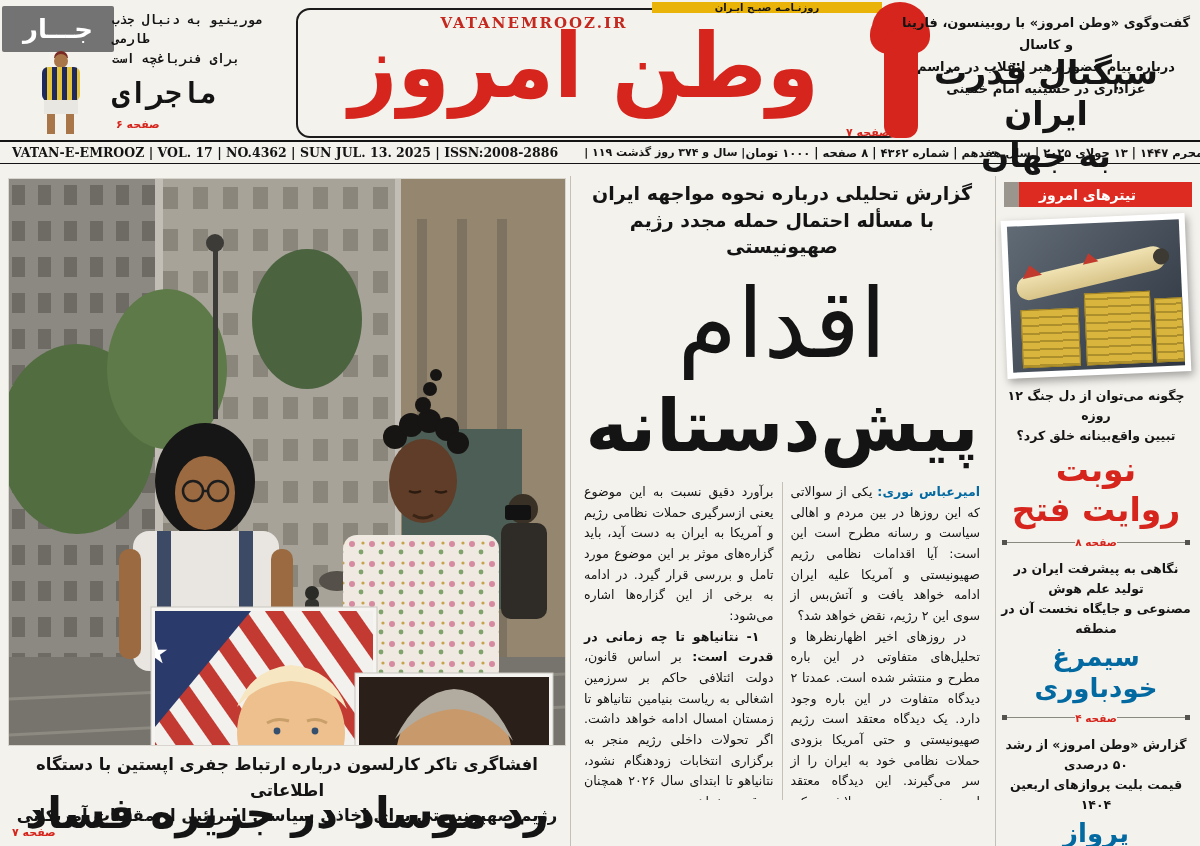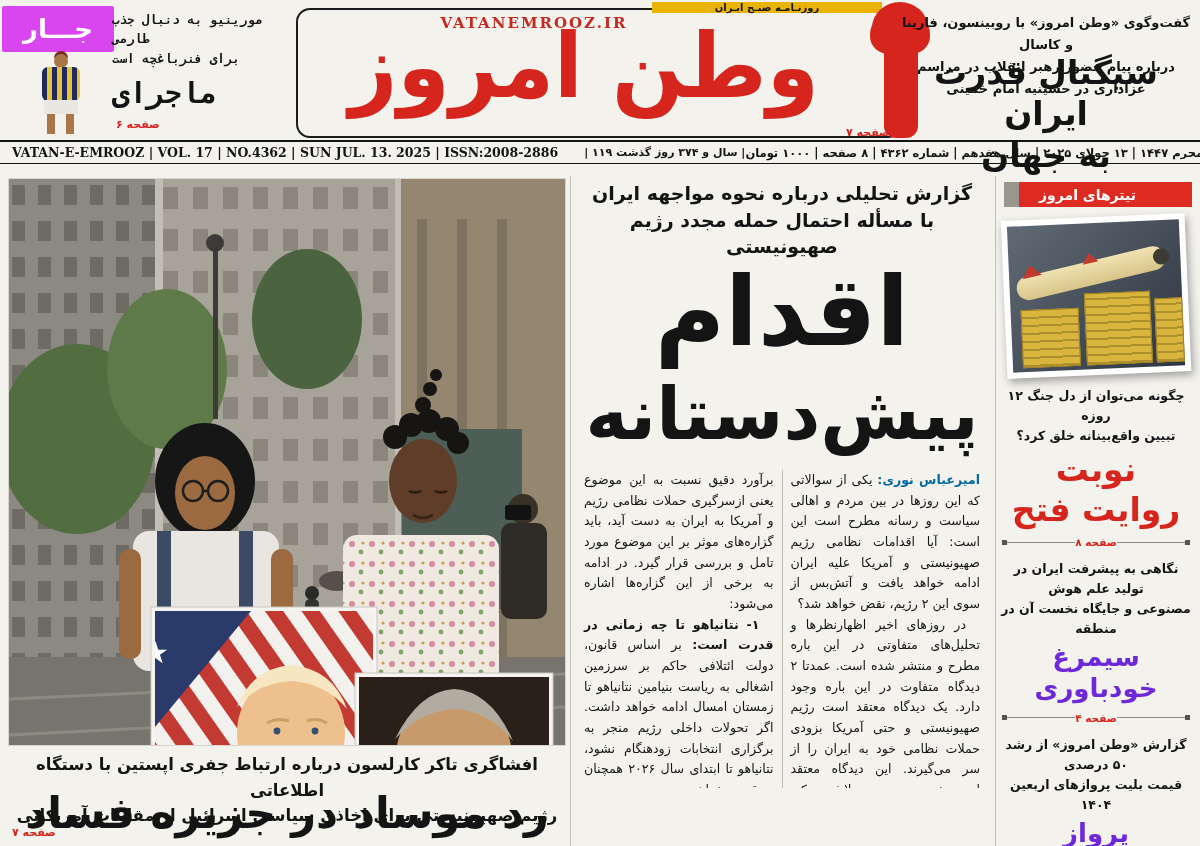--- a/index.html
+++ b/index.html
@@ -7,21 +7,21 @@
   body {
     font-family:"DejaVu Sans", sans-serif;
     background:#f4f2ed;
     color:#141414;
     position:relative;
     direction:rtl;
   }
   .abs { position:absolute; }
 
   
-  .ad-banner { left:2px; top:6px; width:112px; height:46px; background:#d946ef;
+  .ad-banner { left:2px; top:6px; width:112px; height:46px; background:#737373;
     color:#fff; font-weight:bold; font-size:26px; letter-spacing:6px;
     display:flex; align-items:center; justify-content:center; border-radius:2px; }
   .player { left:14px; top:54px; width:92px; height:80px; }
   .p-head { position:absolute; left:40px; top:0; width:14px; height:14px; border-radius:50%; background:#a9764a; }
   .p-hair { position:absolute; left:40px; top:-3px; width:14px; height:7px; border-radius:7px 7px 0 0; background:#7a2a22; }
   .p-torso { position:absolute; left:28px; top:13px; width:38px; height:34px; border-radius:6px;
     background:repeating-linear-gradient(90deg,#20295c 0 5px,#e3c43c 5px 10px); }
   .p-shorts { position:absolute; left:30px; top:46px; width:34px; height:14px; background:#e9e7e2; }
   .p-leg1 { position:absolute; left:33px; top:60px; width:8px; height:20px; background:#a9764a; }
   .p-leg2 { position:absolute; left:52px; top:60px; width:8px; height:20px; background:#a9764a; }
@@ -73,21 +73,21 @@
     border:1px solid #d8d5cf; overflow:hidden; }
   .photo-caption { left:14px; top:752px; width:546px; text-align:center;
     font-size:16.5px; font-weight:bold; line-height:1.55; }
   .photo-headline { left:8px; top:788px; width:558px; text-align:center;
     font-size:43px; font-weight:900; }
   .photo-ref { left:12px; top:826px; }
 
   
   .mid { left:576px; top:180px; width:412px; }
   .mid-kicker { text-align:center; font-size:19px; font-weight:bold; line-height:1.4; }
-  .mega1 { text-align:center; font-size:96px; font-weight:700; line-height:1.05; margin-top:2px; }
+  .mega1 { text-align:center; font-size:96px; font-weight:400; line-height:1.05; margin-top:14px; }
   .mega2 { text-align:center; font-size:72px; font-weight:900; line-height:1.05; margin-top:14px;
     letter-spacing:-1px; }
   .cols { display:flex; gap:0; margin-top:18px; height:318px; overflow:hidden; }
   .col { flex:1; padding:0 8px; font-size:12.6px; line-height:1.64; text-align:justify; }
   .col + .col { border-right:1px solid #c3c0b8; }
   .byline { color:#0369a1; font-weight:bold; }
   .boldlead { font-weight:bold; }
   .col p { text-indent:14px; }
   .col p.nofirst { text-indent:0; }
 
@@ -113,21 +113,21 @@
     border-bottom:10px solid #c03a2e; }
   .m-box { position:absolute; bottom:4px; background:#d9b53e;
     border:1px solid #9c7f22;
     background-image:repeating-linear-gradient(0deg,rgba(90,70,10,.35) 0 2px,transparent 2px 8px); }
   .m-box.b1 { left:10px; width:58px; height:58px; }
   .m-box.b2 { left:74px; width:66px; height:72px; }
   .m-box.b3 { left:144px; width:28px; height:64px; }
   .sb-kicker { margin-top:9px; text-align:center; font-size:12.5px; font-weight:bold; line-height:1.6; }
   .sb-title { text-align:center; font-weight:900; line-height:1.2; }
   .sb-title.red { color:#d6251d; font-size:33px; margin-top:4px; }
-  .sb-title.black { color:#6d28d9; font-size:26px; margin-top:3px; }
+  .sb-title.black { color:#0369a1; font-size:26px; margin-top:3px; }
   .sb-div { display:flex; align-items:center; margin:7px 2px 2px; }
   .sb-div .ln { flex:1; height:1px; background:#8b887f; }
   .sb-div .dsq { width:5px; height:5px; background:#55534d; }
   .sb-div .lbl { color:#d6251d; font-size:10.5px; font-weight:bold; }
 </style>
 </head>
 <body>
 
 <div class="abs ad-banner">جـــار</div>
 <div class="abs player">

